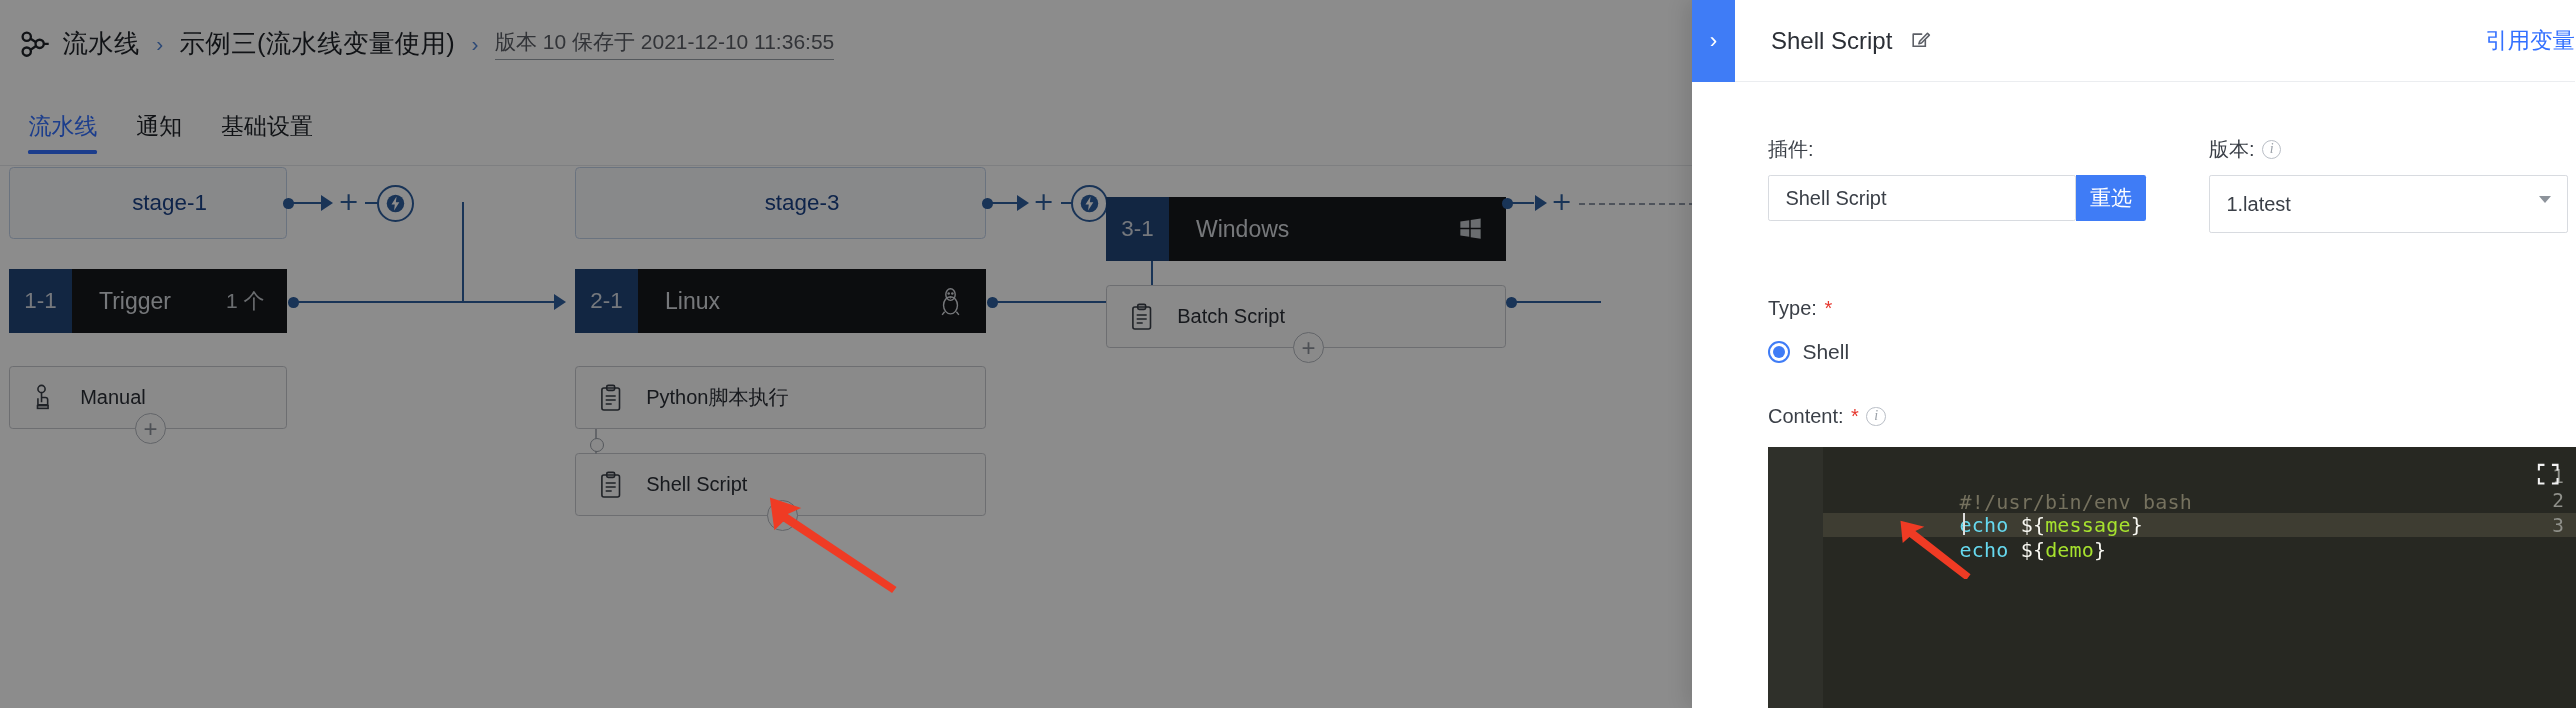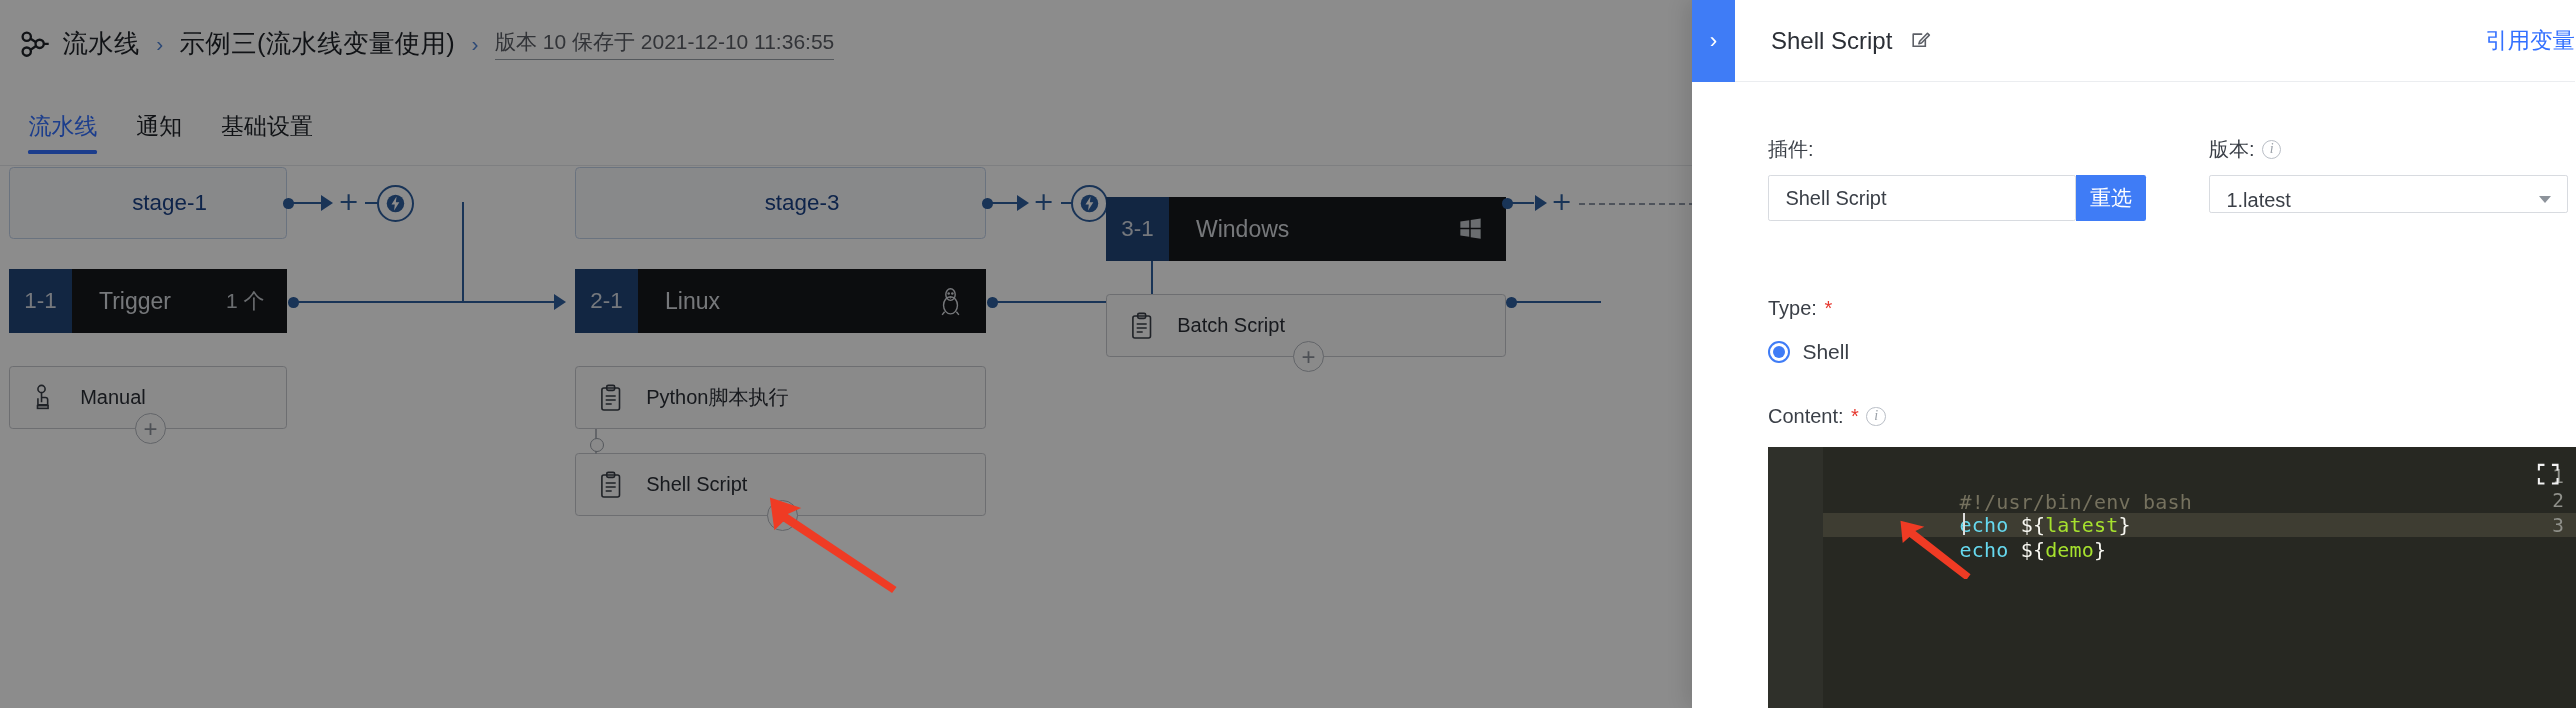--- a/index.html
+++ b/index.html
@@ -429,21 +429,21 @@
           <div class="job-name">Windows</div>
           <div class="job-right">
             <svg width="27" height="25.4" viewBox="0 0 24 24">
               <path d="M2.4 5.2 L10.8 4 L10.8 11.2 L2.4 11.2 Z" fill="#c3c7cd"></path>
               <path d="M12.2 3.8 L21.6 2.4 L21.6 11.2 L12.2 11.2 Z" fill="#c3c7cd"></path>
               <path d="M2.4 12.5 L10.8 12.5 L10.8 19.7 L2.4 18.5 Z" fill="#c3c7cd"></path>
               <path d="M12.2 12.5 L21.6 12.5 L21.6 21.4 L12.2 20 Z" fill="#c3c7cd"></path>
             </svg>
           </div>
         </div>
-        <div class="task no-stem" style="margin-top:33px;">
+        <div class="task no-stem" style="margin-top:24px;">
           <svg class="task-icon" viewBox="0 0 24 28">
             <rect x="3.2" y="4" width="17.6" height="22" rx="2" fill="none" stroke="#3a3f47" stroke-width="1.6"></rect>
             <rect x="8" y="1.4" width="8" height="5" rx="1.6" fill="none" stroke="#3a3f47" stroke-width="1.6"></rect>
             <path d="M7 12 H17 M7 16 H17 M7 20 H13" stroke="#3a3f47" stroke-width="1.5" fill="none"></path>
           </svg>
           <span class="task-label">Batch Script</span>
           <div class="plus-btn" style="left:186px; bottom:-16.4px;">+</div>
         </div>
       </div>
 
@@ -485,21 +485,21 @@
       </div>
       <div class="input-box" style="left:33px; top:93px; width:308px; height:46px;">
         <span>Shell Script</span>
       </div>
       <div class="blue-btn" style="left:341px; top:93px; width:70px; height:46px;">重选</div>
 
       <div class="field-label" style="left:474px; top:54px;">
         <span>版本:</span>
         <span class="info-i">i</span>
       </div>
-      <div class="input-box" style="left:474px; top:93px; width:359px; height:38px;align-items:flex-end;">
+      <div class="input-box" style="left:474px; top:93px; width:359px; height:58px;">
         <span>1.latest</span>
         <div class="caret-down" style="right:16.4px; top:20px;"></div>
       </div>
 
       <div class="field-label" style="left:33px; top:215px;">
         <span>Type:</span>
         <span class="req-star">*</span>
       </div>
       <div class="radio-row" style="left:33px; top:258px;">
         <span class="radio-outer">
@@ -521,21 +521,21 @@
 
         <div class="ln" style="top:18px;">1</div>
         <div class="ln" style="top:42px;">2</div>
         <div class="ln" style="top:67px;">3</div>
 
         <div class="code-line" style="top:19px;">
           <span class="c-comment">#!/usr/bin/env bash</span>
         </div>
 
         <div class="code-line" style="top:42px;">
-          <span class="c-cmd">echo</span><span class="c-dollar"> $</span><span class="c-brace">{</span><span class="c-var">latest</span><span class="c-brace">}</span>
+          <span class="c-cmd">echo</span><span class="c-dollar"> $</span><span class="c-brace">{</span><span class="c-var">message</span><span class="c-brace">}</span>
         </div>
 
         <div class="code-line" style="top:67px;">
           <span class="c-cmd">echo</span><span class="c-dollar"> $</span><span class="c-brace">{</span><span class="c-var">demo</span><span class="c-brace">}</span>
         </div>
 
         <div class="caret-bar" style="left:195px; top:66px; height:22.4px;"></div>
 
         <svg class="expand-icon" style="right:16.4px; top:16.4px;" viewBox="0 0 24 24">
           <path d="M2 8 V2 H8 M16 2 H22 V8 M22 16 V22 H16 M8 22 H2 V16" fill="none" stroke="#f2f2f2" stroke-width="2.2"></path>

